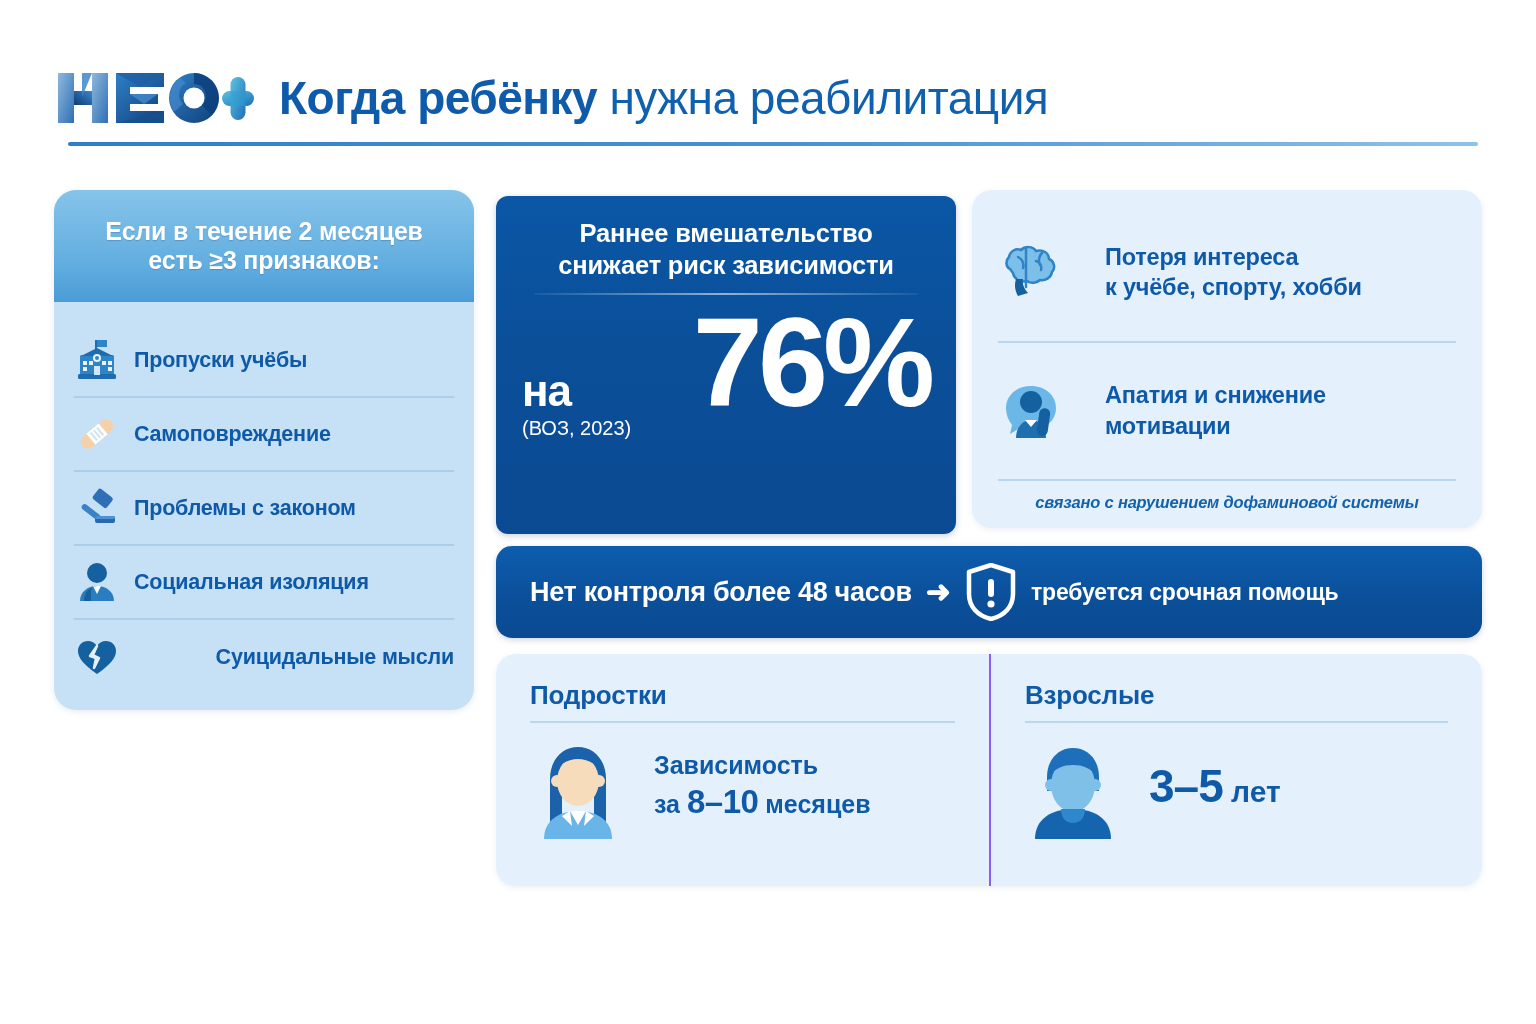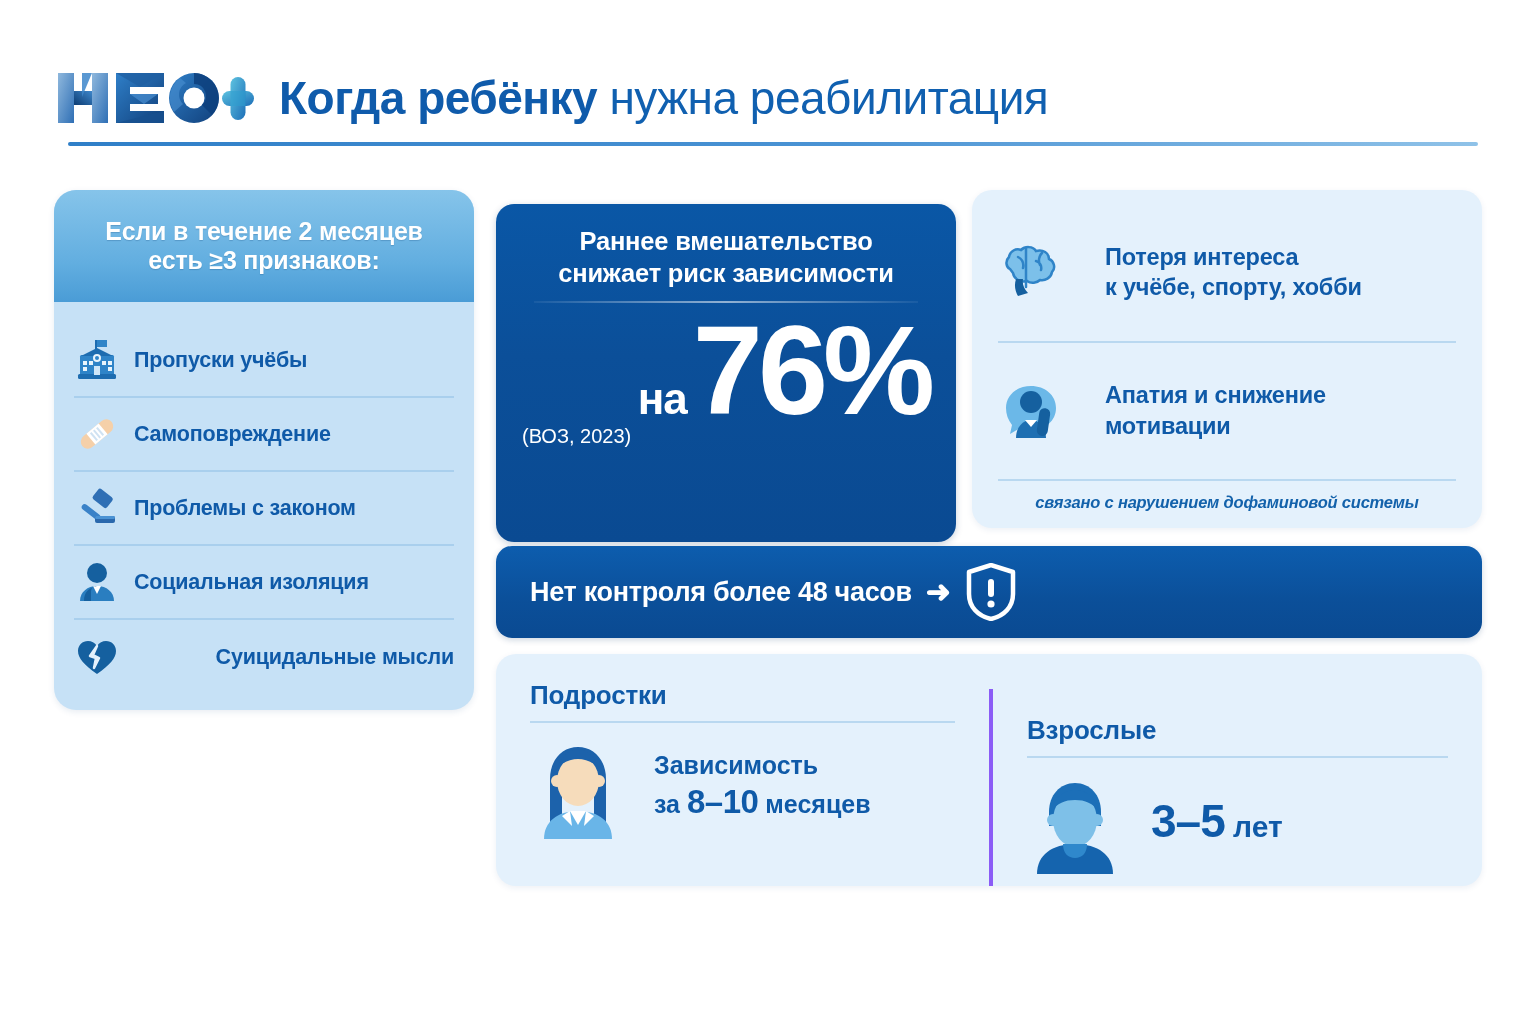--- a/index.html
+++ b/index.html
@@ -30,27 +30,27 @@
     color:#ffffff; text-align:center; padding:0 16px; }
   .left-head span { display:block; font-size:25px; font-weight:700; line-height:1.18; letter-spacing:-.2px;
     text-shadow:0 1px 1px rgba(20,70,120,.25); }
   .left-body { padding:14px 20px 18px 20px;margin-top:8px; }
   .sign-row { display:flex; align-items:center; gap:14px; height:74px; border-bottom:2px solid #a9cfed; }
   .sign-row:last-child { border-bottom:none;justify-content:space-between; }
   .sign-row .ico { width:46px; height:46px; flex:0 0 auto; display:flex; align-items:center; justify-content:center; }
   .sign-row .lbl { font-size:21.5px; font-weight:700; color:#0f5aa8; letter-spacing:-.2px; }
 
   
-  .stat-panel { position:absolute; left:496px; top:204px; width:460px; height:338px;
-    border-radius:18px; background:linear-gradient(180deg,#0a57a6 0%, #0b4f99 45%, #0a4a92 100%);
+  .stat-panel { position:absolute; left:496px; top:196px; width:460px; height:338px;
+    border-radius:12px; background:linear-gradient(180deg,#0a57a6 0%, #0b4f99 45%, #0a4a92 100%);
     box-shadow:0 2px 7px rgba(10,50,100,.22); padding:22px 26px 16px 26px; }
   .stat-head { color:#ffffff; font-size:25.5px; font-weight:700; text-align:center; line-height:1.24; letter-spacing:-.2px; }
   .stat-rule { margin:12px auto 0 auto; width:94%; height:2px;
     background:linear-gradient(90deg,rgba(255,255,255,.06),rgba(255,255,255,.55),rgba(255,255,255,.06)); }
-  .stat-figure { display:flex; align-items:baseline; justify-content:flex-end; gap:6px; margin-top:8px; }
+  .stat-figure { display:flex; align-items:baseline; justify-content:space-between; gap:6px; margin-top:8px; }
   .stat-pre { color:#ffffff; font-size:44px; font-weight:700; letter-spacing:-1px; }
   .stat-big { color:#ffffff; font-size:126px; font-weight:700; line-height:.95; letter-spacing:-5px; }
   .stat-src { color:#ffffff; font-size:20px; padding-right:18px; margin-top:-6px; }
 
   
   .symp-panel { position:absolute; left:972px; top:190px; width:510px; height:338px;
     border-radius:20px; background:#e4f1fc; box-shadow:0 2px 6px rgba(20,70,130,.08);
     padding:18px 26px 12px 26px; display:flex; flex-direction:column; }
   .symp-row { display:flex; align-items:center; gap:35px; flex:1 1 auto; }
   .symp-row .ico { width:72px; height:66px; flex:0 0 auto; }
@@ -66,21 +66,21 @@
   .alert-strong { color:#ffffff; font-size:27px; font-weight:700; letter-spacing:-.3px; white-space:nowrap; }
   .alert-arrow { color:#ffffff; font-size:30px; line-height:1; font-weight:700; }
   .alert-shield { width:52px; height:58px; flex:0 0 auto; }
   .alert-tail { color:#ffffff; font-size:23px; font-weight:600; letter-spacing:-.2px; white-space:nowrap; }
 
   
   .ages { position:absolute; left:496px; top:654px; width:986px; height:232px;
     border-radius:20px; background:#e4f1fc; box-shadow:0 2px 6px rgba(20,70,130,.08);
     display:flex; }
   .age-col { flex:1 1 50%; padding:26px 34px 20px 34px; }
-  .age-col.right { border-left:4px solid #8b5cf6;margin-top:35px; }
+  .age-col.right { border-left:2px solid #8b5cf6; }
   .age-title { font-size:26px; font-weight:700; color:#0f5aa8; letter-spacing:-.2px; }
   .age-rule { height:2px; background:#b9d8f0; margin:10px 0 10px 0; }
   .age-body { display:flex; align-items:center; gap:28px; }
   .age-body .ico { width:96px; height:106px; flex:0 0 auto; }
   .age-text { color:#0f5aa8; line-height:1.28; }
   .age-text .l1 { font-size:25px; font-weight:600; }
   .age-text .l2 { font-size:25px; font-weight:600; }
   .age-text .l2 b { font-size:33px; font-weight:700; letter-spacing:-.5px; }
   .age-big { font-size:46px; font-weight:700; color:#0f5aa8; letter-spacing:-1px; }
   .age-big .unit { font-size:30px; font-weight:600; letter-spacing:0; }
@@ -274,20 +274,21 @@
   <div class="alert">
     <span class="alert-strong">Нет контроля более 48 часов</span>
     <span class="alert-arrow">➜</span>
     <span class="alert-shield">
       <svg viewBox="0 0 52 58" width="52" height="58">
         <path d="M26 2 48 9v22c0 13-9 22-22 25C13 53 4 44 4 31V9z" fill="none" stroke="#ffffff" stroke-width="4.5" stroke-linejoin="round"></path>
         <rect x="23" y="16" width="6" height="18" rx="3" fill="#ffffff"></rect>
         <circle cx="26" cy="41" r="3.6" fill="#ffffff"></circle>
       </svg>
     </span>
+    <span class="alert-tail">требуется срочная помощь</span>
   </div>
 
   <div class="ages">
 
     <div class="age-col">
       <div class="age-title">Подростки</div>
       <div class="age-rule"></div>
       <div class="age-body">
         <span class="ico">
           <svg viewBox="0 0 96 106" width="96" height="106">

